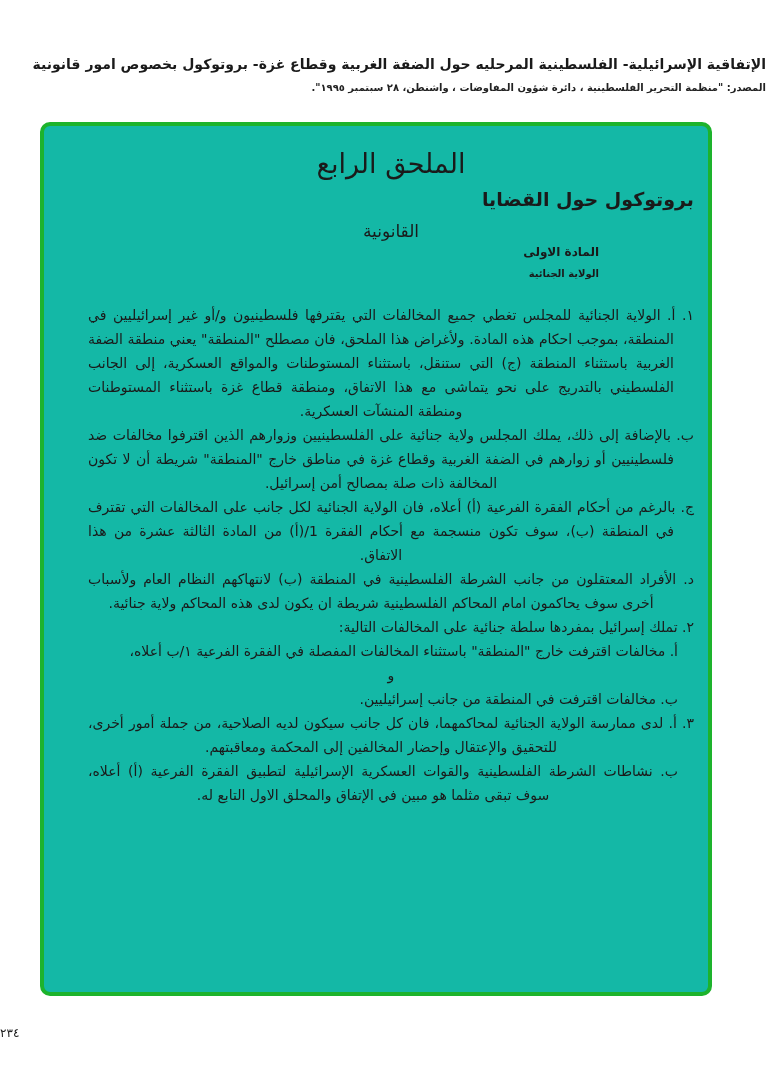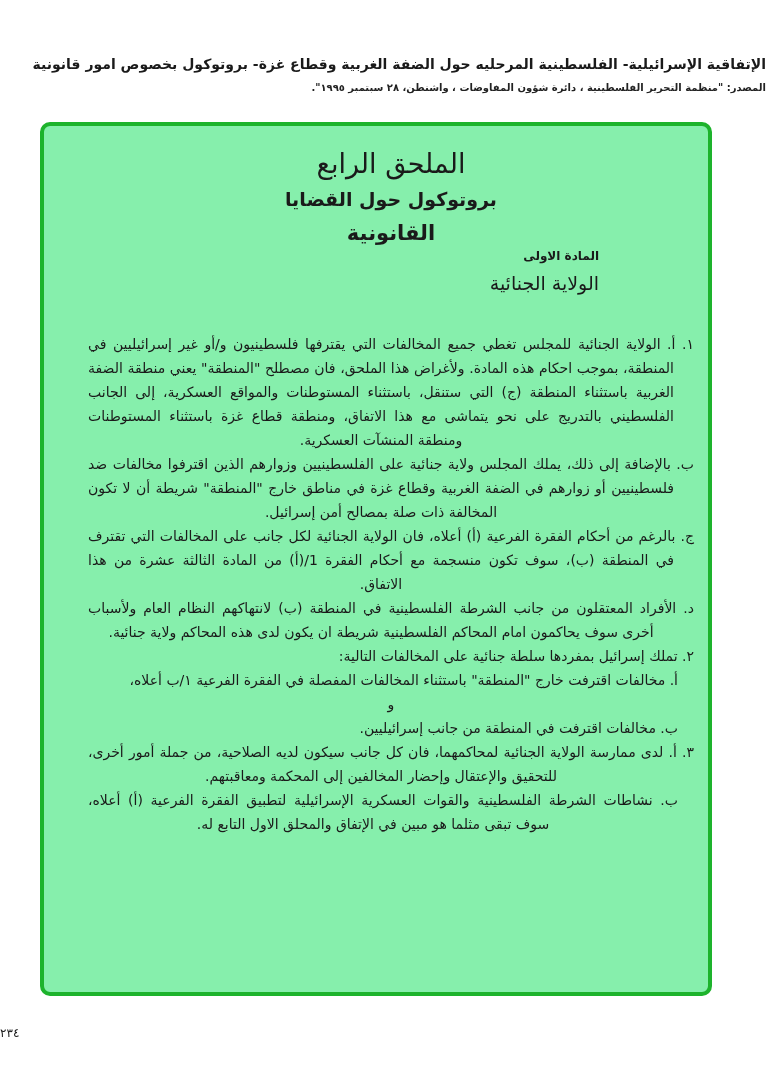--- a/index.html
+++ b/index.html
@@ -38,56 +38,56 @@
   }
   
   .frame {
     position: absolute;
     left: 40px;
     top: 122px;
     width: 672px;
     height: 874px;
     border: 4px solid #1db32c;
     border-radius: 10px;
-    background: #86efac;
+    background: #14b8a6;
     box-sizing: border-box;
   }
   .content {
     padding: 22px 14px 0 44px;
   }
   .annex-title {
     text-align: center;
     font-size: 27px;
     font-weight: 400;
     margin: 0;
   }
   .protocol-title {
-    text-align: center;
+    text-align: right;
     font-size: 19px;
     font-weight: bold;
     margin-top: 9px;
   }
   .protocol-title2 {
     text-align: center;
-    font-size: 21px;
-    font-weight: bold;
+    font-size: 17px;
+    font-weight: normal;
     margin-top: 11px;
   }
   .article-heading {
     padding-right: 95px;
     font-size: 12px;
     font-weight: bold;
     margin-top: 4px;
   }
   .article-subheading {
     padding-right: 95px;
-    font-size: 19px;
-    font-weight: 400;
+    font-size: 10px;
+    font-weight: 700;
     margin-top: 9px;
-    margin-bottom: 38px;
+    margin-bottom: 24px;
   }
   .body-text {
     font-size: 14px;
     line-height: 24px;
     text-align: justify;
   }
   .para {
     padding-right: 20px;
     text-indent: -20px;
   }

